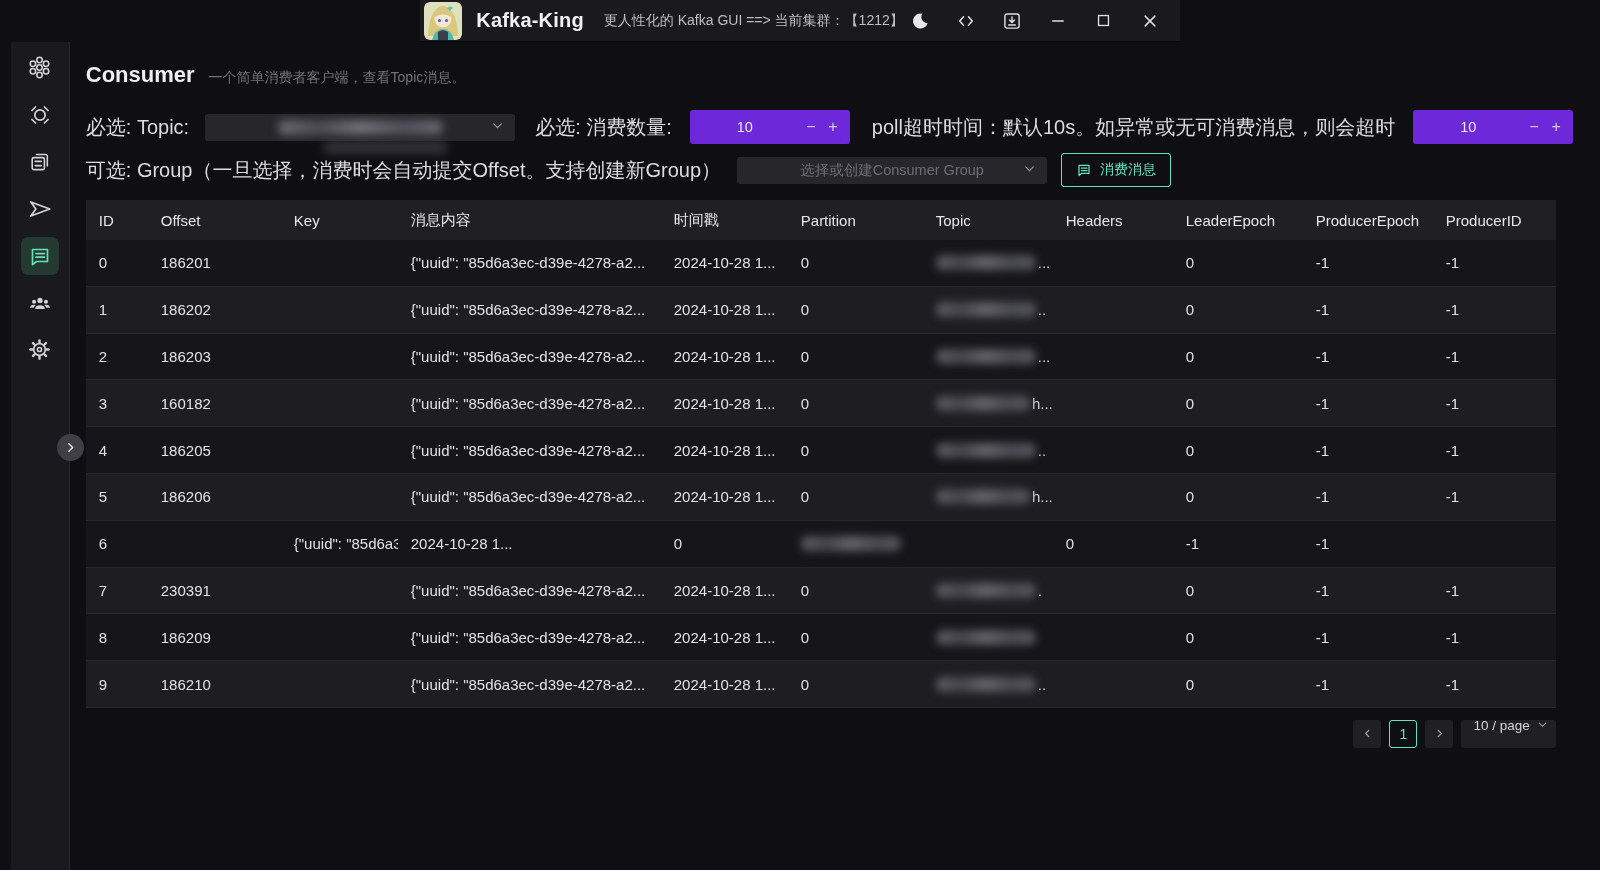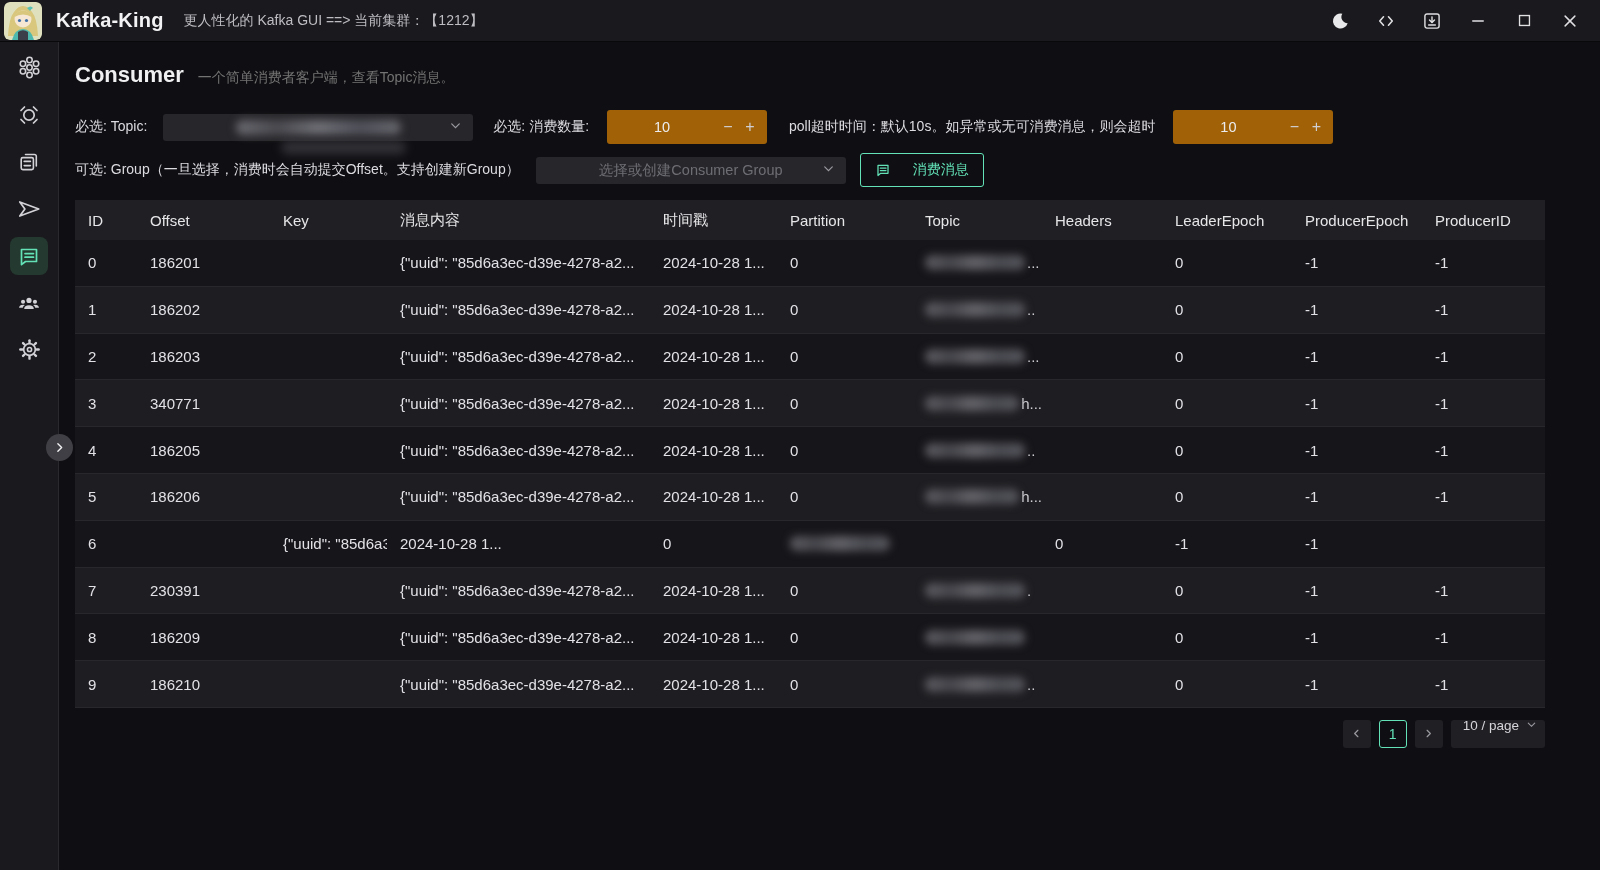--- a/index.html
+++ b/index.html
@@ -1,18 +1,18 @@
 <!DOCTYPE html>
 <html><head>
 <meta charset="utf-8">
 <style>
   * { margin:0; padding:0; box-sizing:border-box; }
   html,body { width:1600px; height:870px; overflow:hidden; background:#0f0f13;
               font-family:"Liberation Sans","DejaVu Sans",sans-serif; color:#e4e4e7; }
-  .window { width:1600px; height:870px; display:flex; flex-direction:column; }
+  .window { width:1600px; height:870px; display:flex; flex-direction:column;align-items:center; }
 
   
   .titlebar { height:42px; background:#1a1a1e; display:flex; align-items:center; flex:0 0 42px;
               border-bottom:1px solid #09090c; }
   .logo { width:38px; height:38px; margin:2px 0 2px 4px; border-radius:6px; overflow:hidden; flex:0 0 38px; }
   .app-name { font-size:20px; font-weight:bold; color:#f2f2f4; margin-left:14px; letter-spacing:.2px; }
   .app-subtitle { font-size:14px; color:#bdbdc2; margin-left:20px; }
   .win-controls { margin-left:auto; display:flex; align-items:center; gap:14px; padding-right:14px; }
   .win-btn { width:32px; height:30px; display:flex; align-items:center; justify-content:center; cursor:pointer; }
   .win-btn svg { display:block; }
@@ -31,40 +31,40 @@
 
   
   .page-header { display:flex; align-items:baseline; margin-top:4px; }
   .page-title { font-size:22px; font-weight:bold; color:#f0f0f2; }
   .page-subtitle { font-size:14px; color:#737373; margin-left:14px; }
 
   
   .form-row { display:flex; align-items:center; }
   .row1 { margin-top:22px; }
   .row2 { margin-top:9px; }
-  .flabel { font-size:14px; color:#dcdce0; white-space:nowrap; }
+  .flabel { font-size:20px; color:#dcdce0; white-space:nowrap; }
   .nselect { height:27px; background:#27272b; border-radius:3px; display:flex; align-items:center;
              position:relative; cursor:pointer; }
   .nselect .chev { position:absolute; right:11px; }
   .sel-topic { width:310px; margin-left:16px; justify-content:center; }
   .sel-group { width:310px; margin-left:16px; justify-content:center; }
   .placeholder { font-size:14.5px; color:#6d6d74; }
   .censor-pill { width:165px; height:15px; border-radius:8px;
                  background:linear-gradient(90deg,#6b6b72,#4a4a50,#6f6f76,#50505a,#66666d);
                  filter:blur(4px); }
   .censor-tail { position:absolute; left:118px; top:27px; width:125px; height:13px; border-radius:7px;
                  background:#3a3a40; filter:blur(5px); opacity:.8; }
-  .ninput { height:34px; width:160px; background:#a16207; border-radius:3px; display:flex;
+  .ninput { height:34px; width:160px; background:#6d28d9; border-radius:3px; display:flex;
             align-items:center; }
   .ninput .nval { flex:1; text-align:center; font-size:14.5px; color:#ececef; }
   .ninput .step { width:22px; text-align:center; font-size:16px; color:#cfcfd3; cursor:pointer; user-select:none; }
   .ninput .step.plus { margin-right:6px; }
   .consume-btn { height:34px; margin-left:14px; padding:0 14px; background:transparent;
                  border:1px solid #63e2b7; border-radius:3px; color:#63e2b7; font-size:14px;
-                 display:flex; align-items:center; gap:22px; cursor:pointer; white-space:nowrap; }
+                 display:flex; align-items:center; gap:8px; cursor:pointer; white-space:nowrap; }
 
   
   .dtable { width:1470px; margin-top:13px; font-size:15px; }
   .trow, .thead-row { display:grid;
     grid-template-columns:62px 133px 117px 263px 127px 135px 130px 120px 130px 130px 123px; }
   .thead-row { height:40px; background:#202024; }
   .th { display:flex; align-items:center; padding-left:13px; color:#e6e6e9; font-weight:normal;
         white-space:nowrap; overflow:hidden; }
   .trow { height:46.8px; border-bottom:1px solid #28282c; }
   .trow.even { background:#16161a; }
@@ -345,21 +345,21 @@
                 <span class="blur-pill"></span>
                 <span class="suffix">...</span>
               </div>
               <div class="td"></div>
               <div class="td">0</div>
               <div class="td">-1</div>
               <div class="td">-1</div>
             </div>
             <div class="trow odd">
               <div class="td">3</div>
-              <div class="td">340771</div>
+              <div class="td">160182</div>
               <div class="td"></div>
               <div class="td">{"uuid": "85d6a3ec-d39e-4278-a2...</div>
               <div class="td">2024-10-28 1...</div>
               <div class="td">0</div>
               <div class="td">
                 <span class="blur-pill"></span>
                 <span class="suffix">h...</span>
               </div>
               <div class="td"></div>
               <div class="td">0</div>

